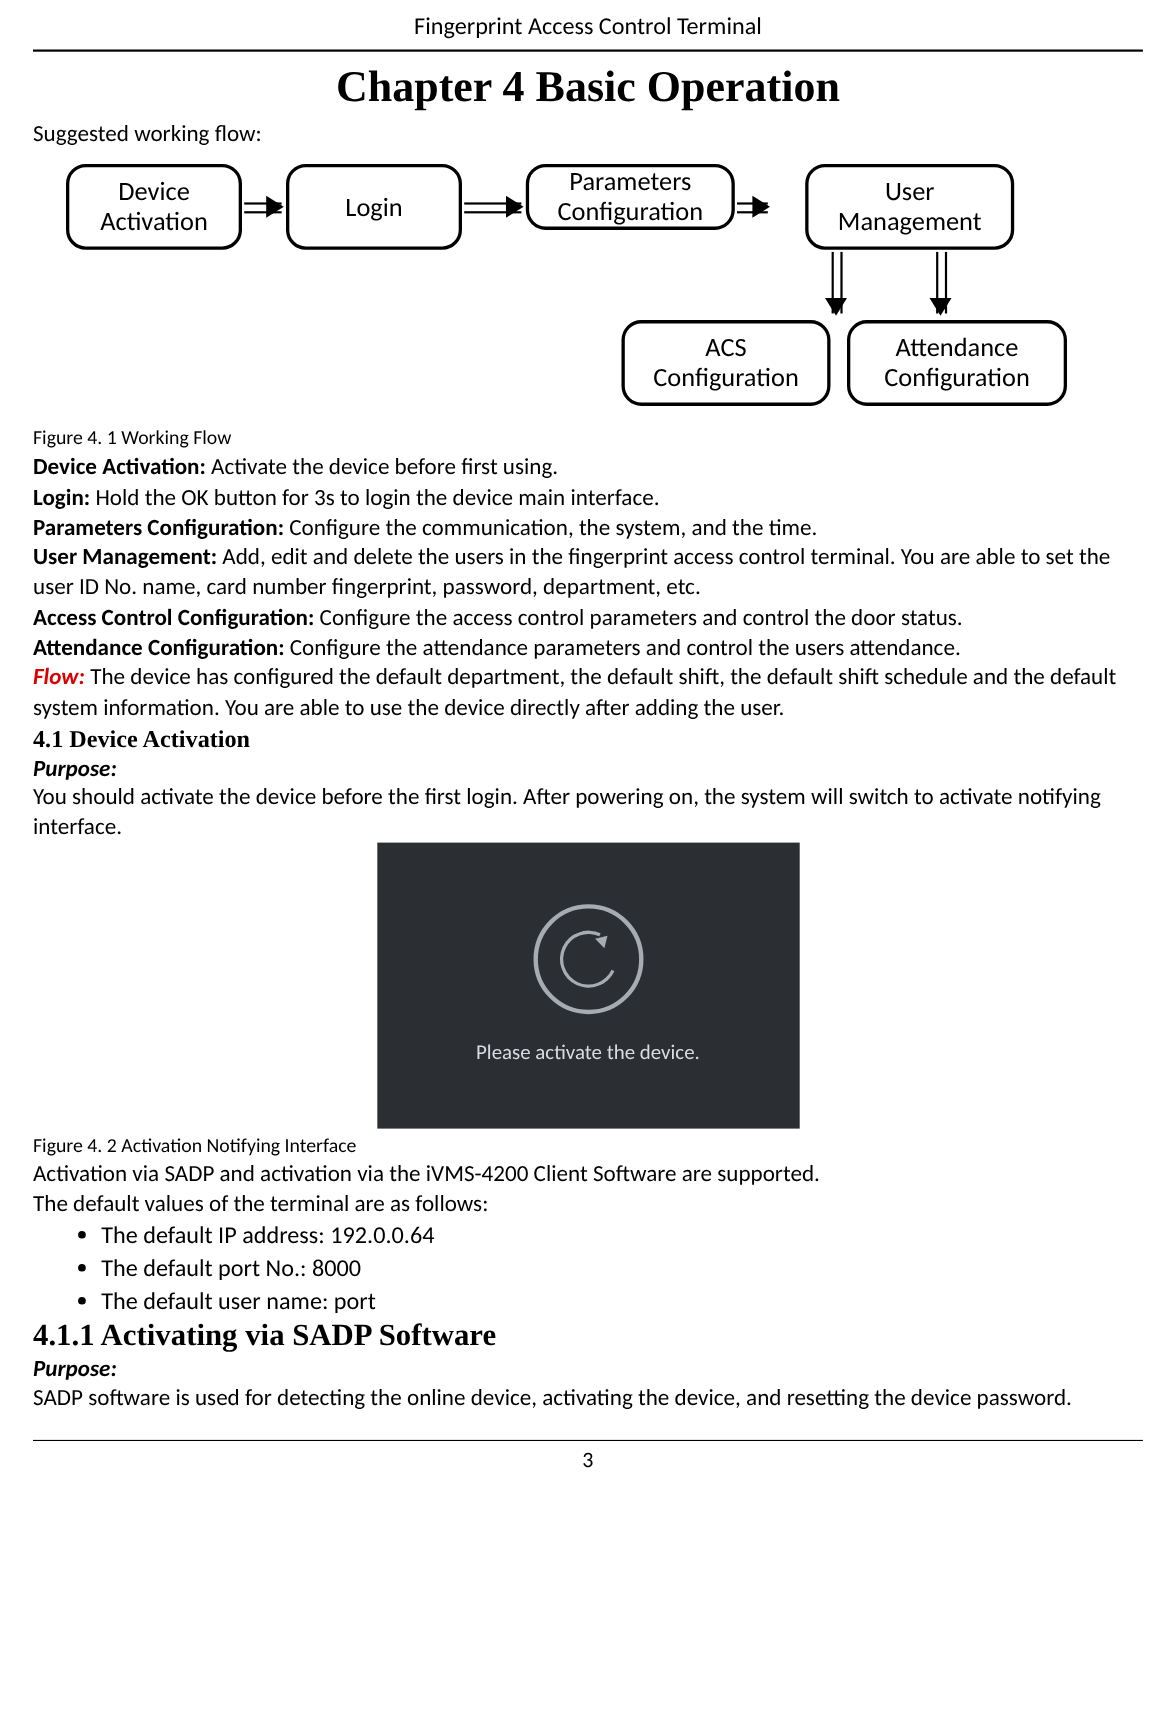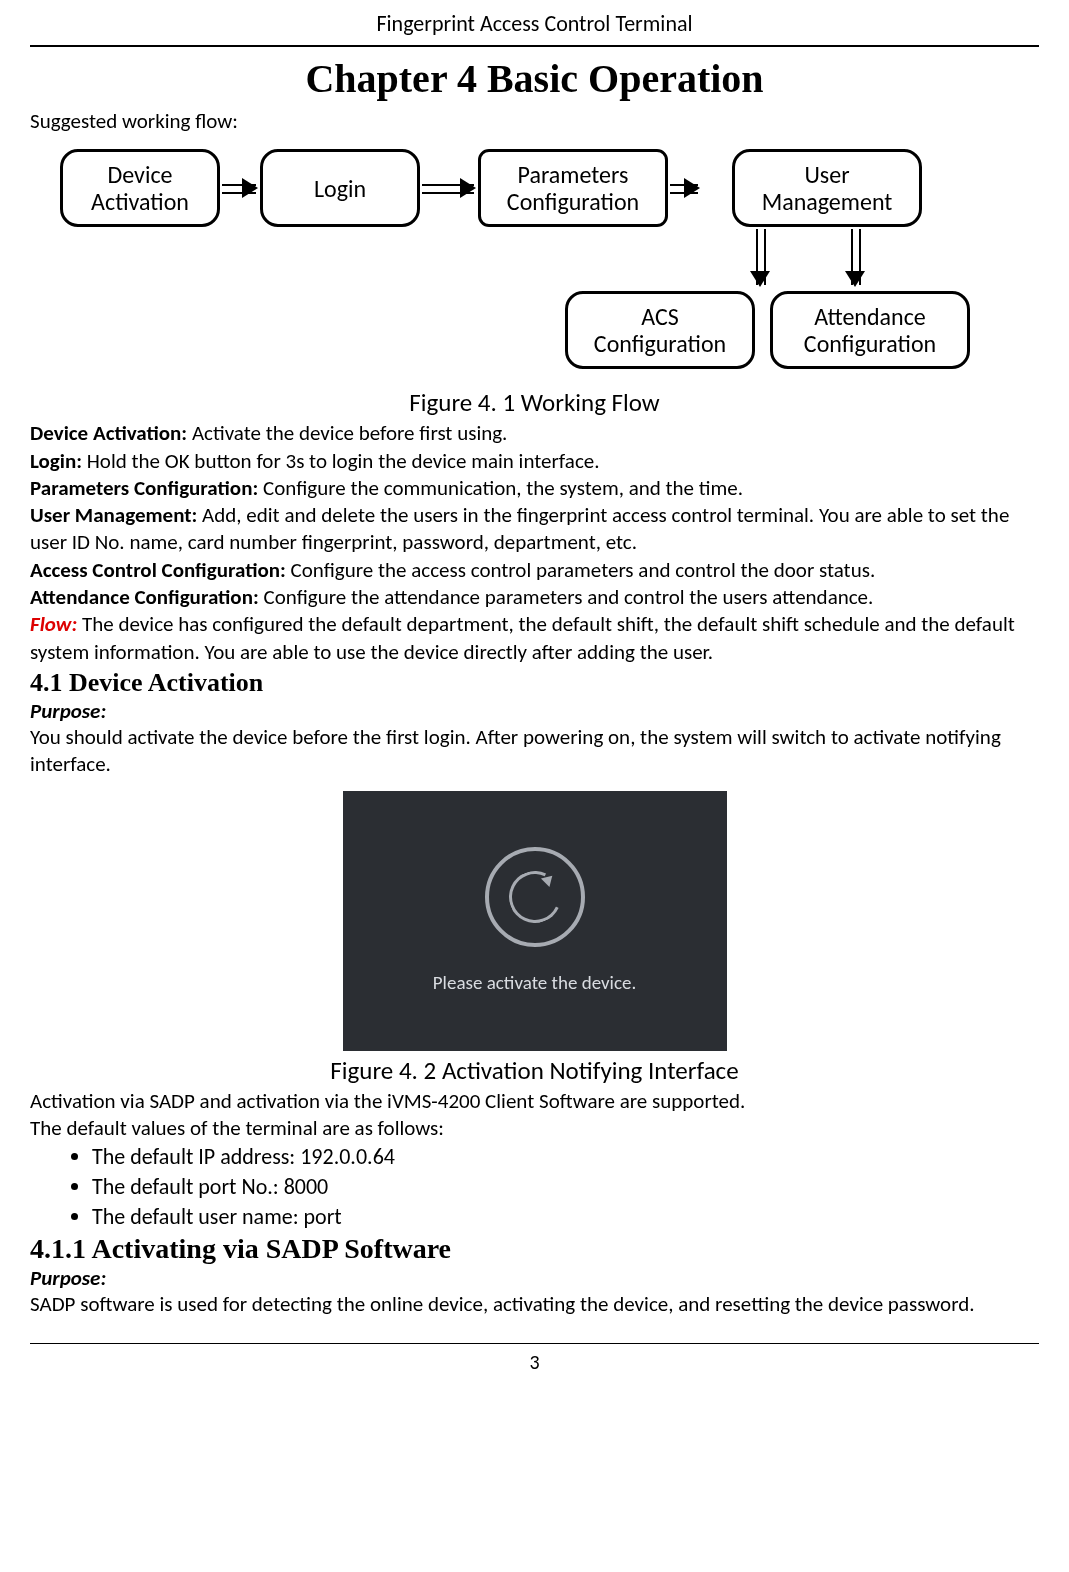--- a/index.html
+++ b/index.html
@@ -82,45 +82,44 @@
     .arrow-v .head {
       position: absolute;
       bottom: -2px;
       left: -10px;
       width: 0; height: 0;
       border-left: 10px solid transparent;
       border-right: 10px solid transparent;
       border-top: 16px solid #000;
     }
     .figure-caption {
-      text-align: center;
-      font-size: 25px;
+      font-size: 18px;
       margin: 2px 0;
     }
     .def-line { font-size: 21px; line-height: 1.3; }
     .def-line b { font-weight: bold; }
     .note-label { color: #d00; font-style: italic; font-weight: bold; }
     .h2 {
       font-family: "Times New Roman", serif;
       font-weight: bold;
-      font-size: 26px;
+      font-size: 22px;
       margin-top: 2px;
     }
     .h3 {
       font-family: "Times New Roman", serif;
       font-weight: bold;
       font-size: 28px;
       margin-top: 2px;
     }
     .purpose-label { font-style: italic; font-weight: bold; font-size: 21px; }
     .device-screenshot {
       width: 384px;
       height: 260px;
       background: #2b2e33;
-      margin: 12px auto 4px auto;
+      margin: 0 auto 4px auto;
       position: relative;
       display: flex;
       flex-direction: column;
       align-items: center;
       justify-content: center;
       gap: 24px;
     }
     .device-screenshot .circle {
       width: 100px; height: 100px;
       border: 4px solid #a7abb2;
@@ -181,21 +180,21 @@
       <div class="shaft1"></div>
       <div class="shaft2"></div>
       <div class="head"></div>
     </div>
   <div class="flow-box" style="left:200px;top:6px;width:160px;height:78px;">Login</div>
   <div class="arrow-h" style="left:362px;top:45px;width:52px;">
       <div class="shaft1"></div>
       <div class="shaft2"></div>
       <div class="head"></div>
     </div>
-  <div class="flow-box" style="left:418px;top:6px;width:190px;height:78px;border-radius:11px;">Parameters<br>Configuration</div>
+  <div class="flow-box" style="left:418px;top:6px;width:190px;height:60px;">Parameters<br>Configuration</div>
   <div class="arrow-h" style="left:610px;top:45px;width:28px;">
       <div class="shaft1"></div>
       <div class="shaft2"></div>
       <div class="head"></div>
     </div>
   <div class="flow-box" style="left:672px;top:6px;width:190px;height:78px;">User<br>Management</div>
 
   <div class="arrow-v" style="left:700px;top:86px;height:56px;">
       <div class="shaft1"></div>
       <div class="shaft2"></div>

